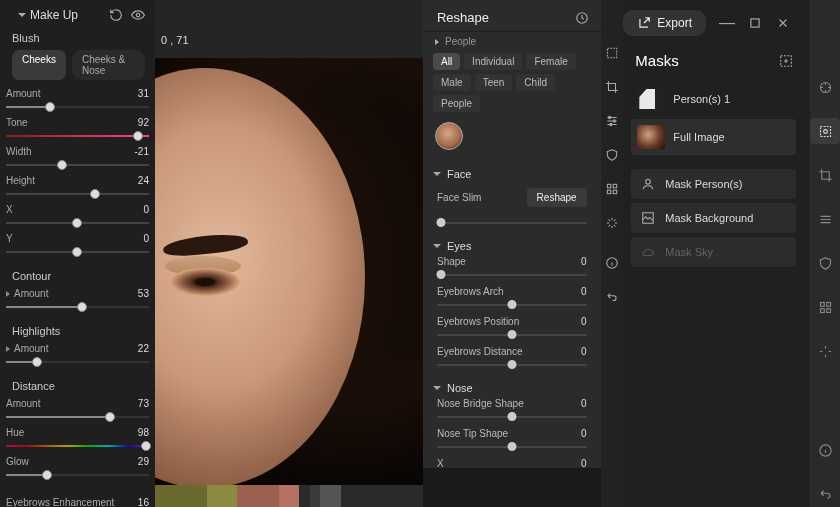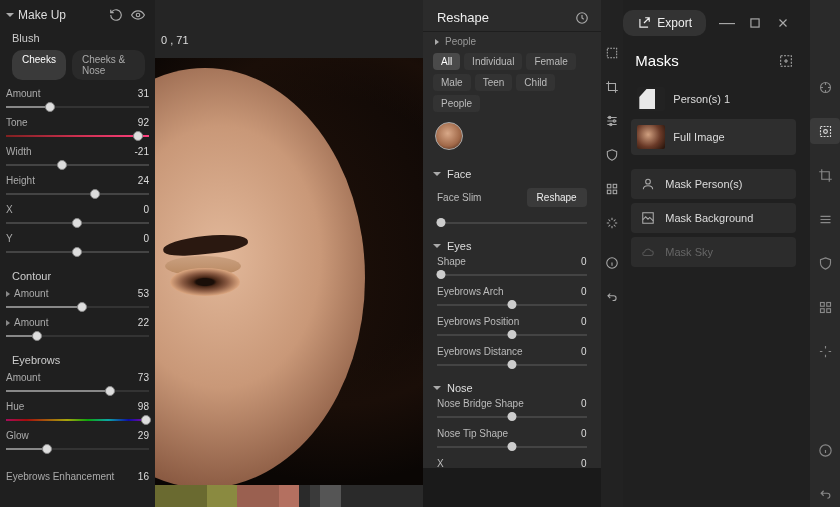--- a/index.html
+++ b/index.html
@@ -1,31 +1,31 @@
 <!DOCTYPE html>
 <html><head>
 <meta charset="utf-8">
 <style>
   * { box-sizing: border-box; margin: 0; padding: 0; font-family: -apple-system, BlinkMacSystemFont, "Segoe UI", Arial, sans-serif; }
   body { background: #1a1a1a; color: #ccc; width: 840px; height: 507px; overflow: hidden; display: flex; position: relative; }
 
   
   .left-panel { width: 164px; background: #1f1f1f; height: 507px; overflow: hidden; }
-  .left-header { display: flex; align-items: center; justify-content: space-between; padding: 8px 10px 4px 6px; }
+  .left-header { display: flex; align-items: center; justify-content: space-between; padding: 8px 10px 4px 6px; margin-left: 12px; }
   .left-header .title { display: flex; align-items: center; gap: 4px; font-size: 12px; color: #ddd; }
   .collapse-arrow { display: inline-block; width: 0; height: 0; border-top: 4px solid #aaa; border-left: 4px solid transparent; border-right: 4px solid transparent; }
   .right-arrow { display: inline-block; width: 0; height: 0; border-left: 4px solid #aaa; border-top: 3px solid transparent; border-bottom: 3px solid transparent; margin-right:2px;}
   .left-header .icons { display: flex; gap: 8px; }
   .icon { width: 14px; height: 14px; display: inline-flex; align-items: center; justify-content: center; color: #aaa; cursor: pointer; }
   .icon svg { width: 14px; height: 14px; }
 
   .section-label { font-size: 11px; color: #ccc; padding: 6px 10px 4px 12px; }
   .tabs { display: flex; gap: 6px; padding: 2px 10px 6px 12px; }
   .tab { font-size: 10px; padding: 4px 10px; border-radius: 10px; background: #2a2a2a; color: #aaa; cursor: pointer; }
-  .tab.active { background: #3a3a3a; color: #fff; }
+  .tab.active { background: #3a3a3a; color: #fff; border-radius: 7px; }
 
   .param { padding: 2px 6px; }
   .param-row { display: flex; justify-content: space-between; align-items: center; font-size: 10px; color: #aaa; }
   .param-row .val { color: #ddd; }
   .slider-track { position: relative; height: 12px; margin-top: 2px; }
   .slider-line { position: absolute; left: 0; right: 0; top: 5px; height: 2px; background: #333; }
   .slider-fill { position: absolute; left: 0; top: 5px; height: 2px; background: #888; }
   .slider-thumb { position: absolute; top: 1px; width: 10px; height: 10px; border-radius: 50%; background: #ddd; border: 1px solid #888; transform: translateX(-5px); }
   .slider-track.hue .slider-line { background: linear-gradient(to right, #ff0080, #ff0000, #ff8000, #ffff00, #00ff00, #00ffff, #0000ff, #ff00ff); opacity:0.6;}
   .slider-track.tone .slider-line { background: linear-gradient(to right, #802020, #cc3050, #ff4080); }
@@ -193,33 +193,34 @@
         <span class="lbl">Amount</span>
         <span class="val">53</span>
       </div>
     <div class="slider-track">
         <div class="slider-line"></div>
         <div class="slider-fill" style="width:53%"></div>
         <div class="slider-thumb" style="left:53%"></div>
       </div>
   </div>
 
+  <div class="group-title">Highlights</div>
   <div class="param param-with-arrow">
     <div class="param-row">
         <span class="lbl">Amount</span>
         <span class="val">22</span>
       </div>
     <div class="slider-track">
         <div class="slider-line"></div>
         <div class="slider-fill" style="width:22%"></div>
         <div class="slider-thumb" style="left:22%"></div>
       </div>
   </div>
 
-  <div class="group-title">Eyebrows</div>
+  <div class="group-title">Distance</div>
   <div class="param">
     <div class="param-row">
         <span class="lbl">Amount</span>
         <span class="val">73</span>
       </div>
     <div class="slider-track">
         <div class="slider-line"></div>
         <div class="slider-fill" style="width:73%"></div>
         <div class="slider-thumb" style="left:73%"></div>
       </div>

